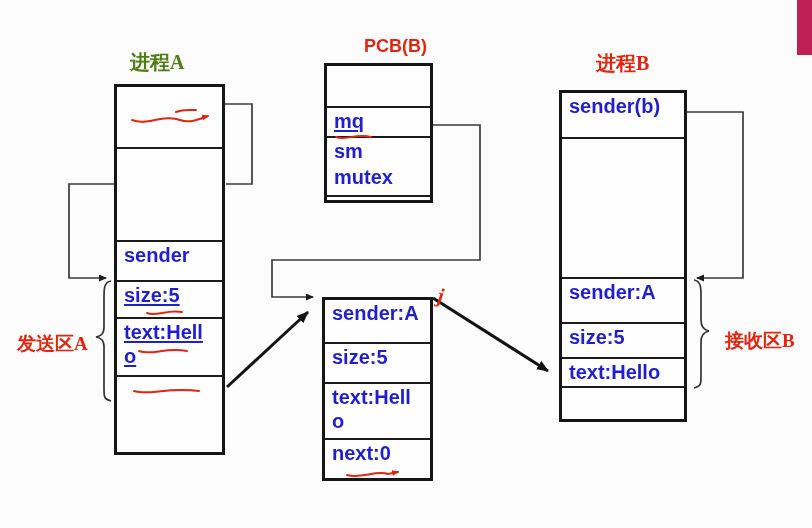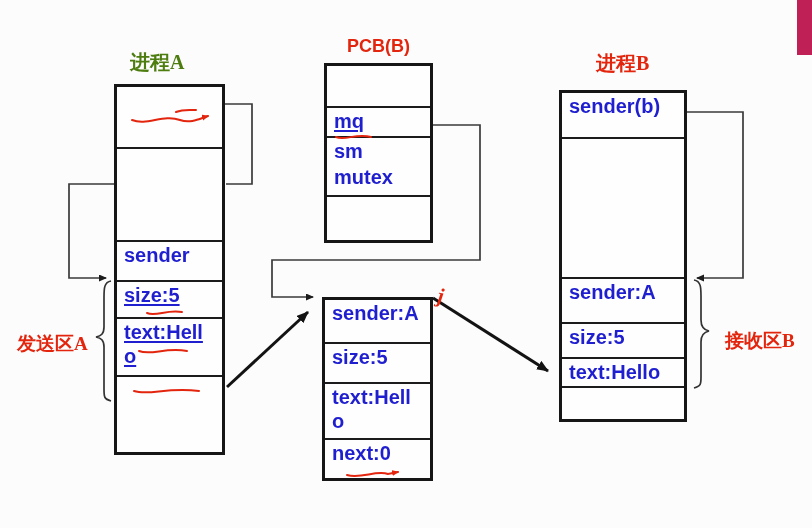--- a/index.html
+++ b/index.html
@@ -1,21 +1,21 @@
 <!DOCTYPE html>
 <html><head>
 <meta charset="utf-8">
 <style>
   html,body{margin:0;padding:0;background:#fdfdfd;}
   .canvas{position:relative;width:812px;height:528px;background:#fcfcfc;overflow:hidden;
           font-family:"Liberation Sans",sans-serif;}
   .bar{position:absolute;left:797px;top:0;width:15px;height:55px;}
   .title{position:absolute;font-weight:700;white-space:nowrap;}
   .t-serif{font-family:"Liberation Serif",serif;}
-  .t-sans{font-family:"Liberation Sans",sans-serif;}
+  .t-sans{font-family:"Liberation Sans",sans-serif;margin-left:17px;}
   .mbox{position:absolute;border:3px solid #161616;background:#fefefe;box-sizing:border-box;}
   .row{box-sizing:border-box;border-bottom:2px solid #1c1c1c;padding:2px 0 0 7px;}
   .row.last{border-bottom:none;}
   .lbl{font-weight:700;font-size:20px;color:#1f1fd0;line-height:1.18;
        font-family:"Liberation Sans",sans-serif;}
   .u{text-decoration:underline;text-underline-offset:2px;}
   .wrap{display:inline-block;max-width:82px;word-break:break-all;}
   svg.overlay{position:absolute;left:0;top:0;pointer-events:none;}
 </style>
 </head>
@@ -36,21 +36,21 @@
     <div class="row" style="height:93px"></div>
     <div class="row" style="height:40px">
       <span class="lbl">sender</span></div>
     <div class="row" style="height:37px">
       <span class="lbl u">size:5</span></div>
     <div class="row" style="height:58px">
       <span class="lbl u wrap">text:Hello</span></div>
     <div class="row last"></div>
   </div>
 
-  <div class="mbox" style="left:324px;top:63px;width:109px;height:180px">
+  <div class="mbox" style="left:324px;top:63px;width:109px;height:140px">
     <div class="row" style="height:42px"></div>
     <div class="row" style="height:30px">
       <span class="lbl u">mq</span></div>
     <div class="row last">
       <span class="lbl">sm</span></div>
     <div class="row" style="height:33px">
       <span class="lbl">mutex</span></div>
   </div>
 
   <div class="mbox" style="left:322px;top:297px;width:111px;height:184px">

